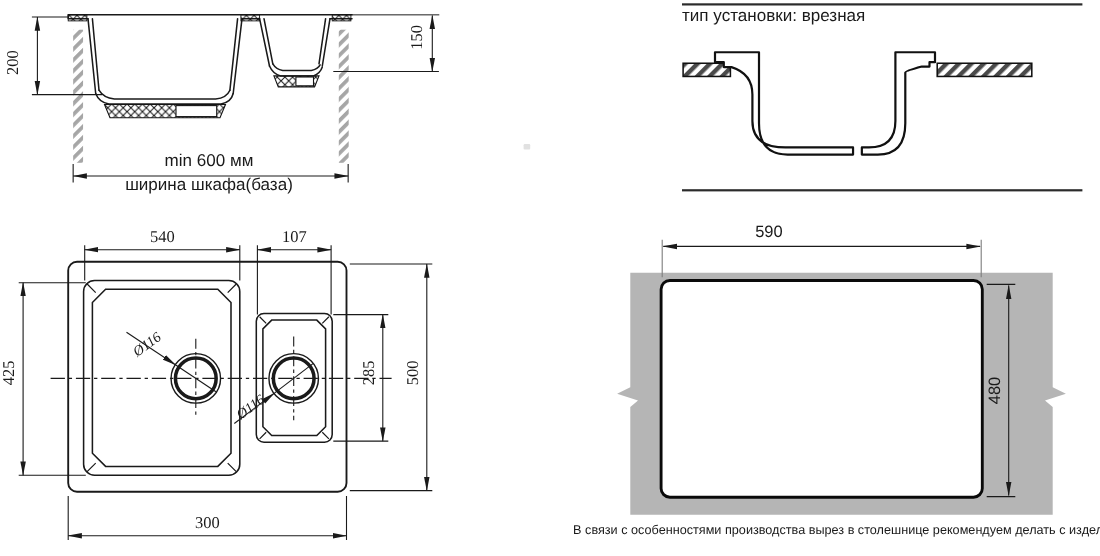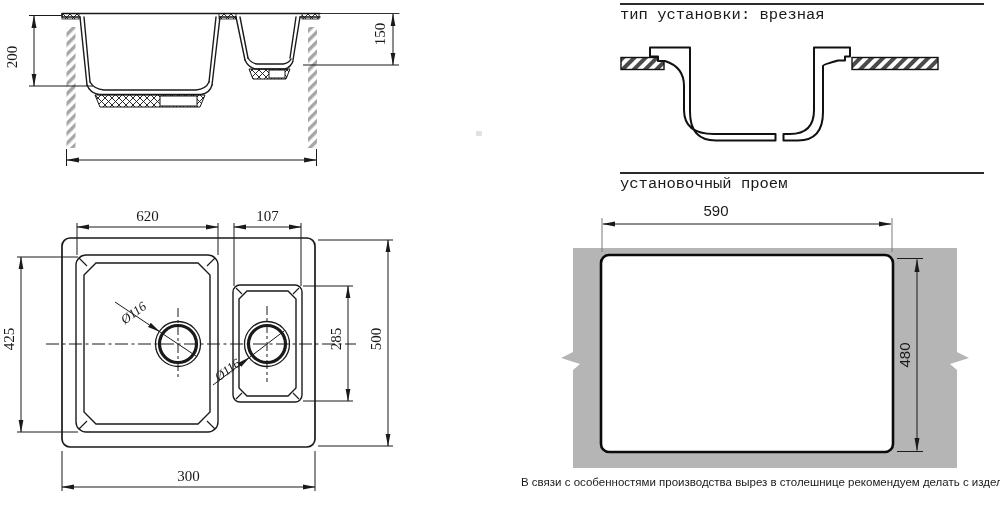--- a/index.html
+++ b/index.html
@@ -3,21 +3,21 @@
 <meta charset="utf-8">
 <style>
   html,body{margin:0;padding:0;background:#fff;}
   #stage{position:relative;width:1000px;height:505px;background:#ffffff;overflow:hidden;
          font-family:"Liberation Sans",sans-serif;color:#1a1a1a;}
   svg{position:absolute;display:block;}
   .lab{position:absolute;color:#1a1a1a;line-height:1.05;text-align:center;white-space:nowrap;}
   .ser{font-family:"Liberation Serif",serif;font-size:15px;}
   .serS{font-family:"Liberation Serif",serif;font-size:13px;font-style:italic;}
   .san{font-family:"Liberation Sans",sans-serif;font-size:15px;}
-  .san16{font-family:Liberation Mono, monospace;font-size:15.5px;text-align:left;}
+  .san16{font-family:Liberation Sans, sans-serif;font-size:15.5px;text-align:left;}
   .rot90{transform:rotate(-90deg);transform-origin:center;}
   .rot36{transform:rotate(-36deg);transform-origin:center;}
   .rule{position:absolute;height:1.6px;background:#2b2b2b;}
   .foot{position:absolute;font-size:11.5px;text-align:left;white-space:nowrap;}
   .smudge{position:absolute;width:6px;height:5px;background:#c9c9c9;opacity:.55;border-radius:1px;}
 </style>
 </head>
 <body>
 
 <div id="stage">
@@ -149,34 +149,35 @@
     <g stroke="#1a1a1a" stroke-width="1" fill="none">
       <path d="M82,57 V23 M372,57 V23" stroke="#7d7d7d"></path>
       <line x1="83" y1="29" x2="371" y2="29" marker-start="url(#m4)" marker-end="url(#m4)"></line>
       <path d="M377,63.5 H403 M377,256.5 H403"></path>
       <line x1="397" y1="64.5" x2="397" y2="255.5" marker-start="url(#m4)" marker-end="url(#m4)"></line>
     </g>
   </svg>
 
   <div class="lab ser rot90" style="left:-7px;top:49px;width:40px;height:16px">200</div>
   <div class="lab ser rot90" style="left:361px;top:26px;width:40px;height:16px">150</div>
+  <div class="lab san16" style="left:120px;top:139px;width:140px;text-align:center">min 600 мм</div>
+  <div class="lab san16" style="left:100px;top:161px;width:180px;text-align:center">ширина шкафа(база)</div>
 
-  <div class="lab ser" style="left:125px;top:209px;width:45px">620</div>
+  <div class="lab ser" style="left:125px;top:209px;width:45px">540</div>
   <div class="lab ser" style="left:245px;top:209px;width:45px">107</div>
   <div class="lab ser rot90" style="left:-10px;top:331px;width:40px;height:16px">425</div>
   <div class="lab ser rot90" style="left:317px;top:331px;width:40px;height:16px">285</div>
   <div class="lab ser rot90" style="left:357px;top:331px;width:40px;height:16px">500</div>
   <div class="lab ser" style="left:166px;top:469px;width:45px">300</div>
   <div class="lab serS rot36" style="left:109px;top:306px;width:50px;height:15px">Ø116</div>
   <div class="lab serS rot36" style="left:203px;top:363px;width:50px;height:15px">Ø116</div>
 
   <div class="rule" style="left:620px;top:3px;width:364px"></div>
   <div class="lab san16" style="left:620px;top:7px">тип установки: врезная</div>
   <div class="rule" style="left:620px;top:172px;width:364px"></div>
-  <div class="lab san16" style="left:620px;top:176px">установочный проем</div>
 
-  <div class="lab san" style="left:691px;top:203px;width:50px">590</div>
+  <div class="lab san" style="left:674px;top:203px;width:50px">590</div>
   <div class="lab san rot90" style="left:885px;top:347px;width:40px;height:16px">480</div>
 
   <div class="lab foot" style="left:521px;top:476px">В связи с особенностями производства вырез в столешнице рекомендуем делать с изделия.</div>
 
   <div class="smudge" style="left:476px;top:131px"></div>
 </div>
 
 </body></html>

